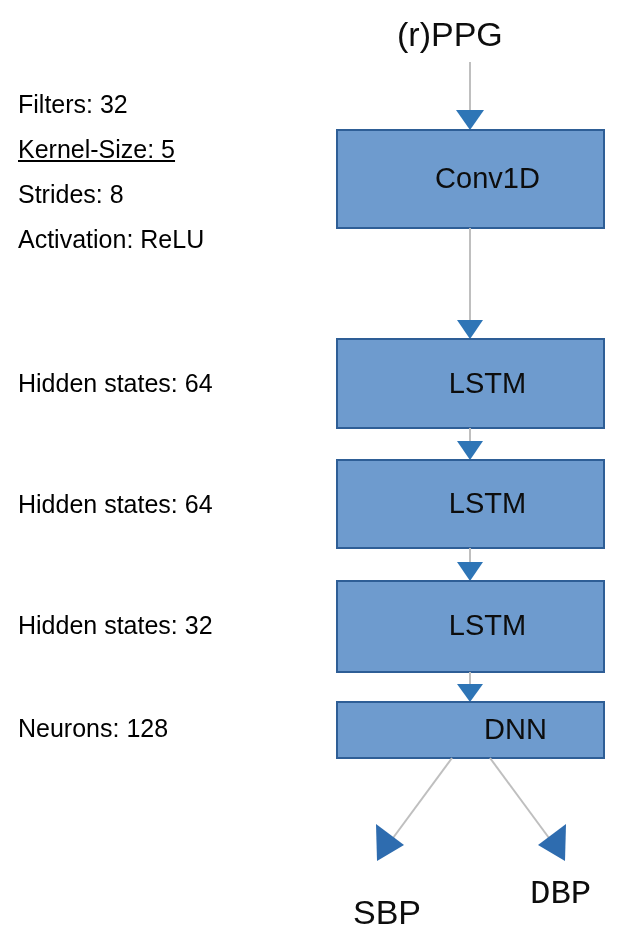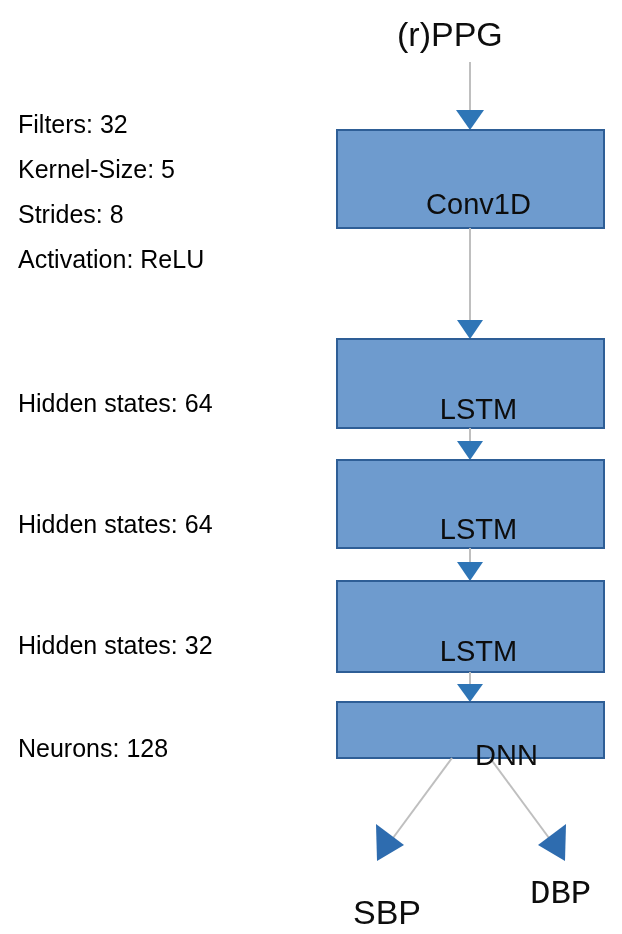--- a/index.html
+++ b/index.html
@@ -9,41 +9,39 @@
     color:#000000;overflow:hidden;position:relative;
   }
   #diagram{position:absolute;left:0;top:0;width:622px;height:934px;}
 
   .node-label{
     position:absolute;
     font-size:29px;
     color:#0d0d0d;
     text-align:center;
     width:100%;
-    left:8px;
+    left:17px;
     line-height:1;
     letter-spacing:0px;
     white-space:nowrap;
-    margin-top:26px;
   }
   .io-label{
     position:absolute;
     font-size:34px;
     color:#0d0d0d;
     white-space:nowrap;
     line-height:1;
   }
   .param-label{
     position:absolute;
     font-size:25px;
     color:#000000;
     white-space:nowrap;
     line-height:1;
     left:18px;
-    margin-top:20px;
   }
   .block-wrap{position:absolute;}
 </style>
 </head>
 <body>
 
 <div id="diagram">
 
   <svg width="622" height="934" viewBox="0 0 622 934" style="position:absolute;left:0;top:0;">
 
@@ -96,21 +94,21 @@
 
   <div class="block-wrap" style="left:337px;top:611px;width:267px;">
     <div class="node-label" style="position:relative;top:0;">LSTM</div>
   </div>
 
   <div class="block-wrap" style="left:337px;top:715px;width:267px;">
     <div class="node-label" style="position:relative;top:0;padding-left:28px;">DNN</div>
   </div>
 
   <div class="param-label" style="top:92px;">Filters: 32</div>
-  <div class="param-label" style="top:137px;">Kernel-Size: 5</div>
+  <div class="param-label" style="top:137px;text-decoration:underline;">Kernel-Size: 5</div>
   <div class="param-label" style="top:182px;">Strides: 8</div>
   <div class="param-label" style="top:227px;">Activation: ReLU</div>
 
   <div class="param-label" style="top:371px;">Hidden states: 64</div>
 
   <div class="param-label" style="top:492px;">Hidden states: 64</div>
 
   <div class="param-label" style="top:613px;">Hidden states: 32</div>
 
   <div class="param-label" style="top:716px;">Neurons: 128</div>

